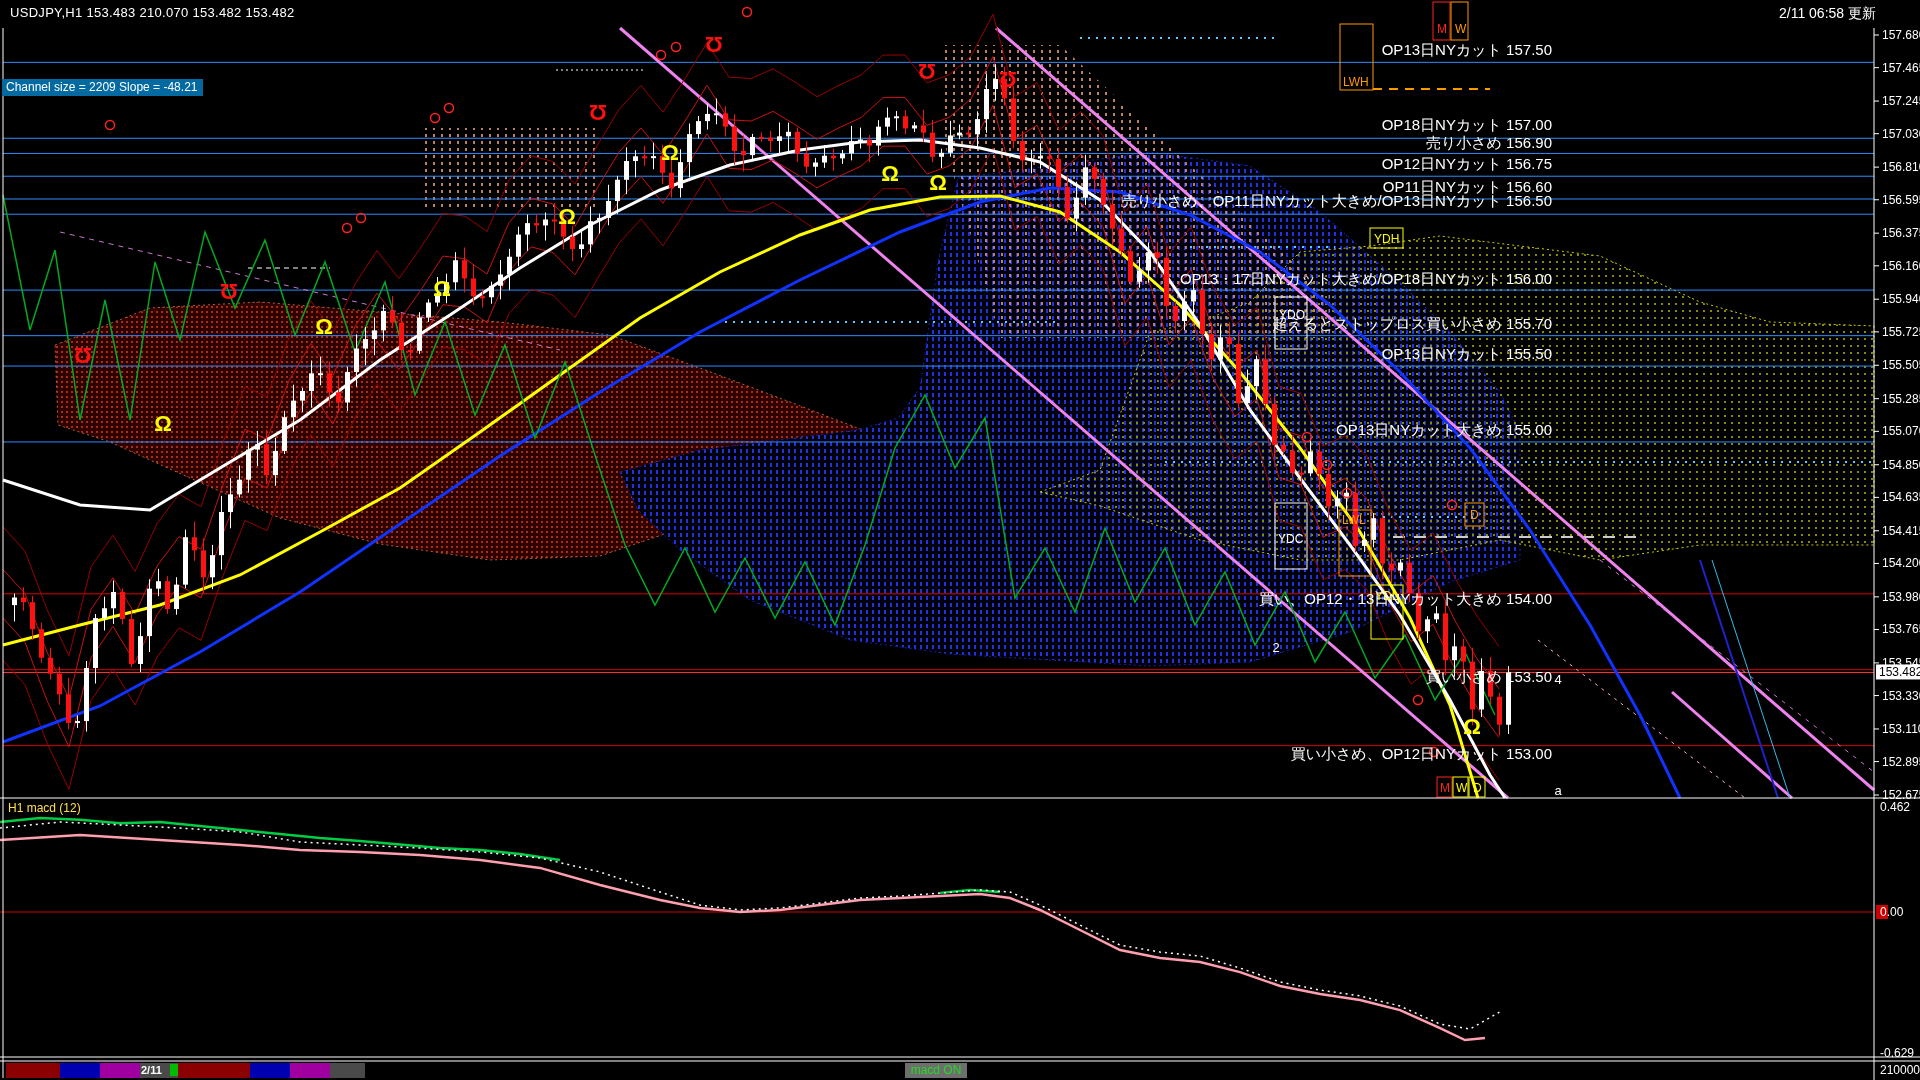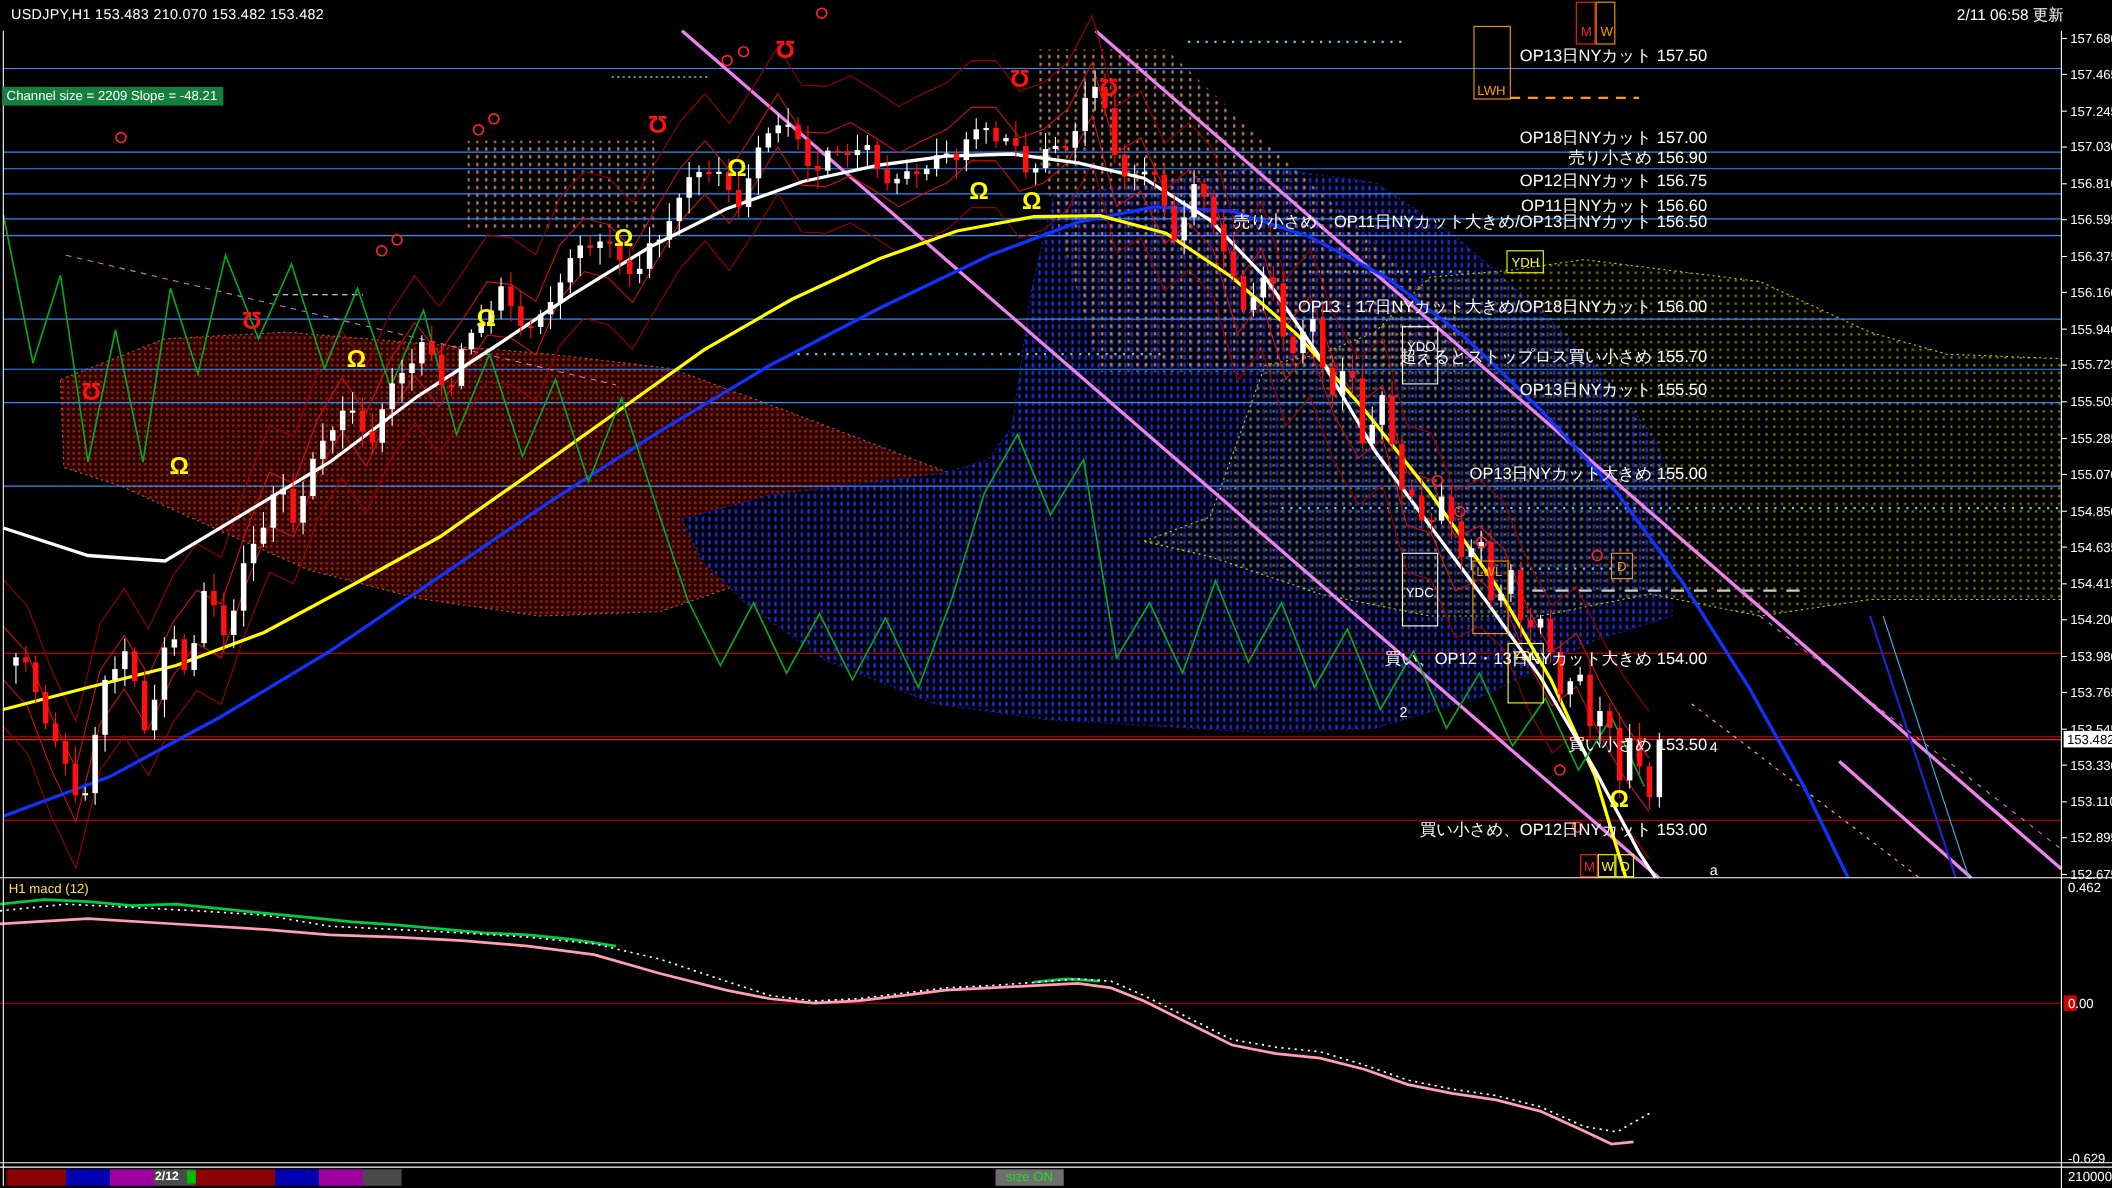--- a/index.html
+++ b/index.html
@@ -2,21 +2,21 @@
 <html><head>
 <meta charset="utf-8">
 <style>
   html,body{margin:0;padding:0;background:#000;}
   *{box-sizing:border-box;}
   .screen{position:relative;width:1920px;height:1080px;background:#000;overflow:hidden;
           font-family:"Liberation Sans",sans-serif;color:#fff;}
   #chart-svg{position:absolute;left:0;top:0;z-index:1;}
   .symbol-info{position:absolute;left:10px;top:5px;font-size:13px;color:#fff;z-index:3;letter-spacing:.3px;}
   .update-time{position:absolute;right:44px;top:5px;font-size:14px;color:#fff;z-index:3;}
-  .channel-info{position:absolute;left:2px;top:79px;font-size:12px;color:#fff;background:#15803d;
+  .channel-info{position:absolute;left:2px;top:79px;font-size:12px;color:#fff;background:#0369a1;
                 padding:1px 6px 2px 4px;z-index:3;}
   .watermark{position:absolute;left:73px;top:82px;font-size:46px;color:#fff;z-index:2;letter-spacing:1px;}
   .macd-label{position:absolute;left:8px;top:801px;font-size:12px;color:#fde047;z-index:3;}
   .bottom-bar{position:absolute;left:0;top:1063px;width:1920px;height:16px;z-index:3;}
   .bar-seg{position:absolute;top:0;height:15px;}
   .seg-dotted{background-image:radial-gradient(#777 20%,transparent 25%);background-size:4px 4px;}
   .date-label{position:absolute;left:141px;top:1px;font-size:11px;font-weight:bold;color:#fff;z-index:4;}
   .green-box{position:absolute;left:170px;top:1px;width:8px;height:12px;background:#00bb00;z-index:3;}
   .macd-toggle{position:absolute;left:905px;top:1063px;width:62px;height:15px;background:#6e6e6e;
                color:#22dd22;font-size:12px;text-align:center;line-height:15px;z-index:4;}
@@ -584,17 +584,17 @@
     <div id="bar-segments">
         <div class="bar-seg" style="left: 6px; width: 54px; background: rgb(139, 0, 0);"></div>
         <div class="bar-seg" style="left: 60px; width: 40px; background: rgb(0, 0, 176);"></div>
         <div class="bar-seg" style="left: 100px; width: 40px; background: rgb(160, 0, 160);"></div>
         <div class="bar-seg seg-dotted" style="left: 140px; width: 38px; background: rgb(74, 74, 74);"></div>
         <div class="bar-seg" style="left: 178px; width: 72px; background: rgb(139, 0, 0);"></div>
         <div class="bar-seg" style="left: 250px; width: 40px; background: rgb(0, 0, 176);"></div>
         <div class="bar-seg" style="left: 290px; width: 40px; background: rgb(160, 0, 160);"></div>
         <div class="bar-seg seg-dotted" style="left: 330px; width: 35px; background: rgb(74, 74, 74);"></div>
       </div>
-    <div class="date-label">2/12</div>
+    <div class="date-label">2/11</div>
     <div class="green-box"></div>
   </div>
-  <div class="macd-toggle">size ON</div>
+  <div class="macd-toggle">macd ON</div>
 </div>
 
 </body></html>

